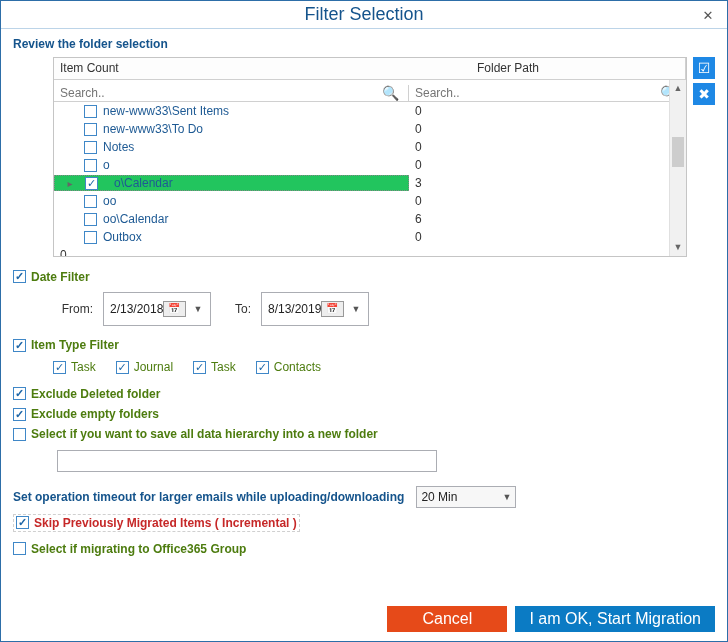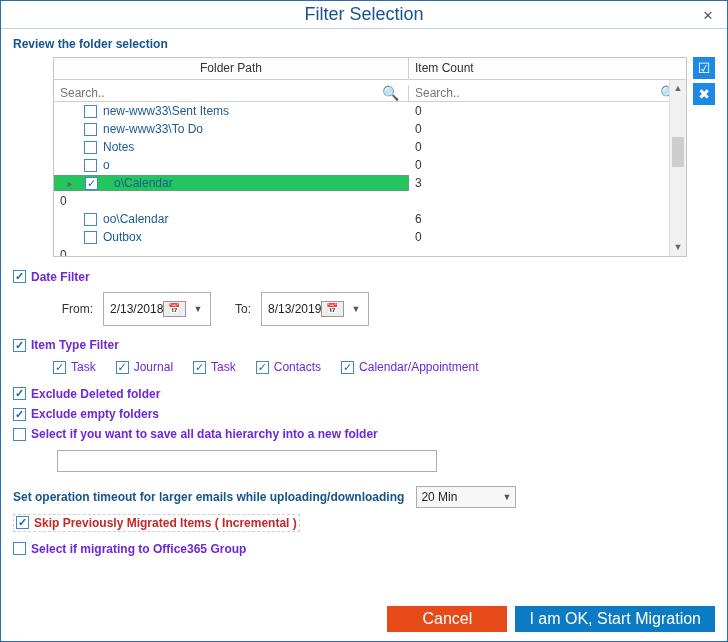--- a/index.html
+++ b/index.html
@@ -89,21 +89,21 @@
   .side-buttons { width:22px; display:flex; flex-direction:column; gap:4px; }
   .side-btn {
     width:22px; height:22px; background:#1e88e5; color:#fff;
     display:flex; align-items:center; justify-content:center; font-size:14px;
     cursor:pointer;
   }
 
   
   .filter-block { margin-top:12px; }
   .chk {
-    display:inline-flex; align-items:center; gap:5px; color:#6d28d9; font-weight:normal;
+    display:inline-flex; align-items:center; gap:5px; color:#4d7c0f; font-weight:normal;
     cursor:pointer;
   }
   .chk .box {
     width:13px; height:13px; border:1px solid #3f87c7; background:#fff;
     display:inline-flex; align-items:center; justify-content:center;
   }
   .chk.checked .box::after { content:"✓"; color:#1e66a7; font-size:11px; line-height:11px; }
   .chk.bold { font-weight:600; }
   .chk.red { color:#c62828; border:1px dashed #d0d0d0; padding:1px 2px; font-weight:600; }
 
@@ -154,22 +154,22 @@
     <div class="close">✕</div>
   </div>
 
   <div class="content">
     <div class="section-title">Review the folder selection</div>
 
     <div class="grid-wrap">
       <div class="grid">
 
         <div class="grid-header">
+          <div class="col count">Item Count</div>
           <div class="col path">Folder Path</div>
-          <div class="col count">Item Count</div>
         </div>
 
         <div class="grid-search-row">
           <div class="grid-search">
             <input placeholder="Search.." style="">
             <span class="mag">🔍</span>
           </div>
           <div class="grid-search count">
             <input placeholder="Search.." style="">
             <span class="mag">🔍</span>
@@ -207,20 +207,24 @@
             </div>
             <div class="row selected">
               <span class="arrow">▸</span>
               <div class="cell-path">
                 <span class="cb checked"></span>
                 <span class="label">o\Calendar</span>
               </div>
               <div class="cell-count">3</div>
             </div>
             <div class="row">
+              <div class="cell-path">
+                <span class="cb"></span>
+                <span class="label">oo</span>
+              </div>
               <div class="cell-count">0</div>
             </div>
             <div class="row">
               <div class="cell-path">
                 <span class="cb"></span>
                 <span class="label">oo\Calendar</span>
               </div>
               <div class="cell-count">6</div>
             </div>
             <div class="row">
@@ -285,24 +289,20 @@
             <span>Journal</span>
           </label>
         <label class="chk checked">
             <span class="box"></span>
             <span>Task</span>
           </label>
         <label class="chk checked">
             <span class="box"></span>
             <span>Contacts</span>
           </label>
-        <label class="chk checked">
-            <span class="box"></span>
-            <span>Calendar/Appointment</span>
-          </label>
       </div>
     </div>
 
     <div class="filter-block">
       <div><label class="chk bold checked">
             <span class="box"></span>
             <span>Exclude Deleted folder</span>
           </label></div>
       <div class="mt6"><label class="chk bold checked">
             <span class="box"></span>

